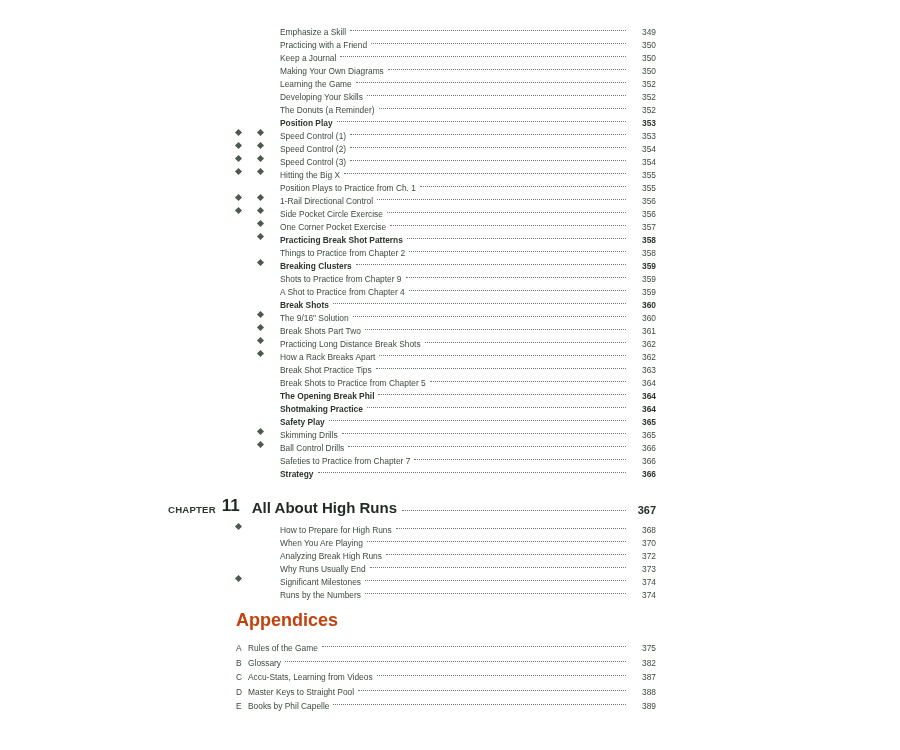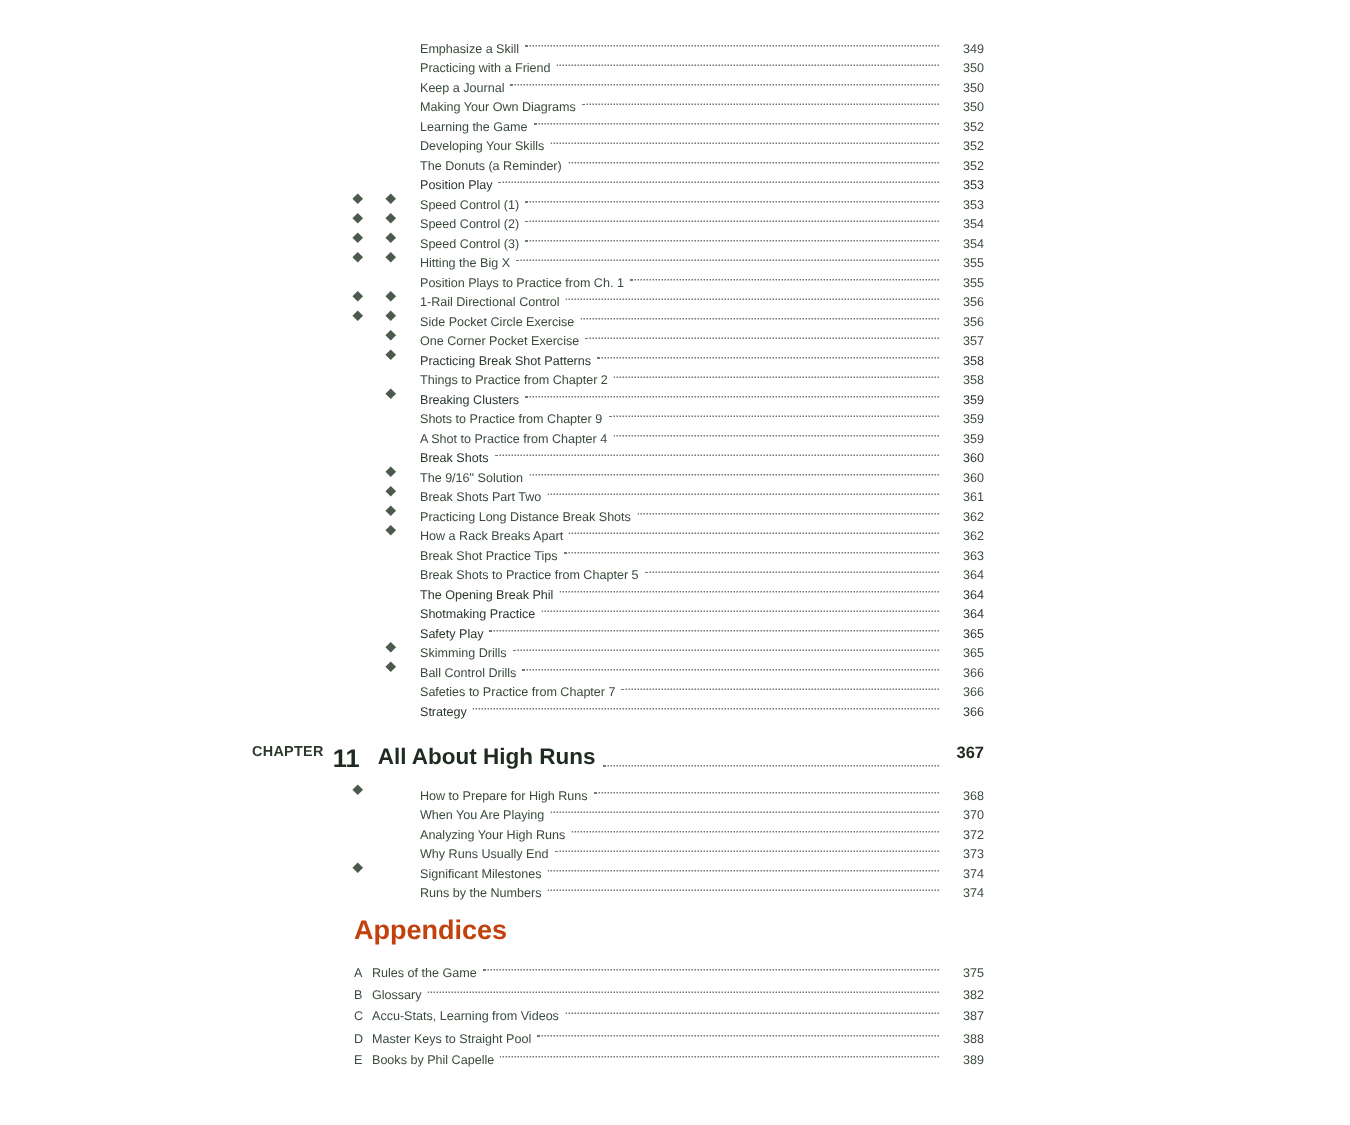--- a/index.html
+++ b/index.html
@@ -69,28 +69,28 @@
     bottom: 4px;
     border-bottom: 1px dotted #6d7a6e;
   }
   .pg {
     flex: 0 0 26px;
     text-align: right;
     padding-left: 4px;
   }
   .row.bold .label,
   .row.bold .pg {
-    font-weight: normal;
+    font-weight: bold;
     color: #2b382c;
   }
 
   
   .chapter {
     display: flex;
-    align-items: flex-start;
+    align-items: flex-end;
     margin-top: 19px;
     margin-bottom: 4px;
     position: relative;
     left: -68px;
     width: 488px;
   }
   .chapter-word {
     font-size: 9.6px;
     font-weight: bold;
     color: #2b382c;
@@ -432,21 +432,21 @@
         <span class="pg">368</span>
       </div>
       <div class="row">
         <span class="bullets"></span>
         <span class="label">When You Are Playing</span>
         <span class="leader"></span>
         <span class="pg">370</span>
       </div>
       <div class="row">
         <span class="bullets"></span>
-        <span class="label">Analyzing Your High Runs</span>
+        <span class="label">Analyzing Break High Runs</span>
         <span class="leader"></span>
         <span class="pg">372</span>
       </div>
       <div class="row">
         <span class="bullets"></span>
         <span class="label">Why Runs Usually End</span>
         <span class="leader"></span>
         <span class="pg">373</span>
       </div>
       <div class="row">

